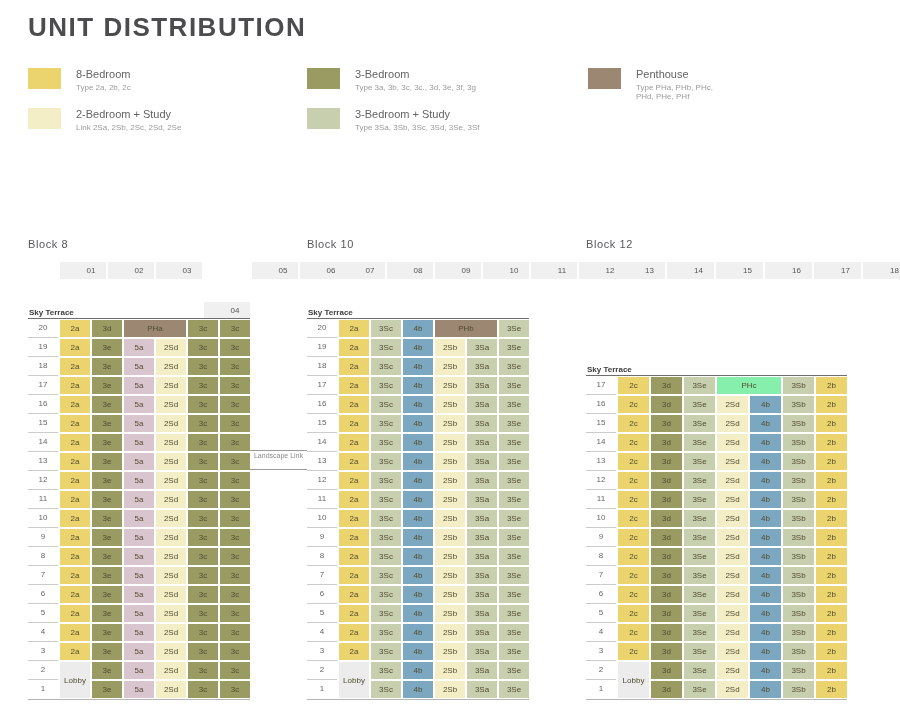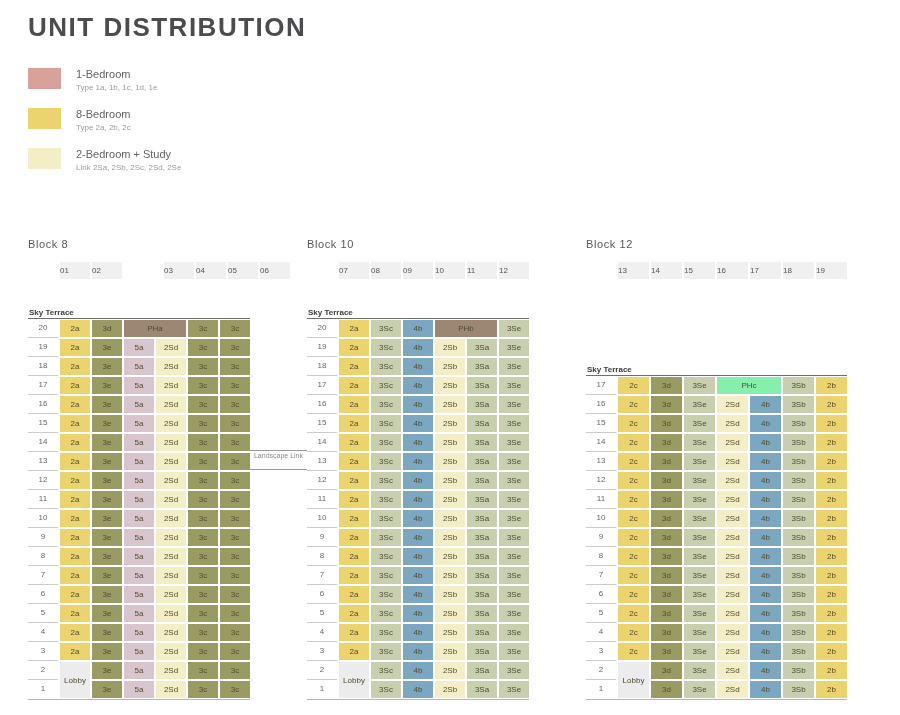--- a/index.html
+++ b/index.html
@@ -14,72 +14,88 @@
   .legend-item{display:flex;align-items:flex-start;margin-bottom:15px;min-height:25px;}
   .swatch{width:33px;height:21px;margin-right:15px;flex:0 0 33px;}
   .legend-name{font-size:11px;color:#636363;line-height:12px;}
   .legend-types{font-size:8px;color:#9b9b9b;margin-top:3px;line-height:9px;}
   .block{position:absolute;top:238px;}
   #block-0{left:28px;width:222px;}
   #block-1{left:307px;width:222px;}
   #block-2{left:586px;width:261px;}
   .block-title{font-size:11px;color:#57585a;letter-spacing:0.6px;}
   .unit-headers{position:absolute;top:24px;left:32px;display:flex;gap:2px;}
-  .unit-header{height:17px;background:#f0f0f0;color:#555;font-size:8px;text-align:left;
-    line-height:17px;}
+  .unit-header{height:17px;background:#f0f0f0;color:#555;font-size:8px;text-align:center;
+    line-height:17px;padding-left:16px;}
   .grid{position:absolute;left:0;border-top:1px solid #6e6e6e;border-bottom:1px solid #b5b5b5;}
   .sky{position:absolute;top:-11px;left:1px;font-size:8px;font-weight:700;color:#3c3c3c;}
   .floor-label{position:absolute;left:0;width:30px;height:19px;box-sizing:border-box;
     text-align:center;font-size:8px;color:#666;line-height:18px;border-bottom:1px solid #cccccc;}
   .floor-label.last{border-bottom:none;}
   .cell{position:absolute;font-size:8px;color:#514c30;text-align:center;
     display:flex;align-items:center;justify-content:center;}
   #landscape-link{position:absolute;left:250px;top:450px;width:57px;height:17px;
     border-top:1px solid #9a9a9a;border-bottom:1px solid #9a9a9a;background:#fff;
     font-size:7px;line-height:8px;color:#8a8a8a;text-align:center;padding-top:1px;}
 </style>
 </head>
 <body>
 
 <div id="page">
   <h1 id="title">UNIT DISTRIBUTION</h1>
 
   <div id="legend-col-0" class="legend-col">
       <div class="legend-item">
-        <span class="swatch" style="background: rgb(216, 162, 154);"></span>
-        <div>
-          <div class="legend-name">1-Bedroom</div>
-          <div class="legend-types">Type 1a, 1b, 1c, 1d, 1e</div>
-        </div>
-      </div>
-      <div class="legend-item">
         <span class="swatch" style="background: rgb(235, 211, 109);"></span>
         <div>
           <div class="legend-name">8-Bedroom</div>
           <div class="legend-types">Type 2a, 2b, 2c</div>
         </div>
       </div>
       <div class="legend-item">
         <span class="swatch" style="background: rgb(244, 238, 199);"></span>
         <div>
           <div class="legend-name">2-Bedroom + Study</div>
           <div class="legend-types">Link 2Sa, 2Sb, 2Sc, 2Sd, 2Se</div>
         </div>
       </div>
     </div>
+  <div id="legend-col-1" class="legend-col">
+      <div class="legend-item">
+        <span class="swatch" style="background: rgb(154, 155, 99);"></span>
+        <div>
+          <div class="legend-name">3-Bedroom</div>
+          <div class="legend-types">Type 3a, 3b, 3c, 3c., 3d, 3e, 3f, 3g</div>
+        </div>
+      </div>
+      <div class="legend-item">
+        <span class="swatch" style="background: rgb(200, 207, 174);"></span>
+        <div>
+          <div class="legend-name">3-Bedroom + Study</div>
+          <div class="legend-types">Type 3Sa, 3Sb, 3Sc, 3Sd, 3Se, 3Sf</div>
+        </div>
+      </div>
+    </div>
   <div id="legend-col-2" class="legend-col">
+      <div class="legend-item">
+        <span class="swatch" style="background: rgb(156, 135, 115);"></span>
+        <div>
+          <div class="legend-name">Penthouse</div>
+          <div class="legend-types">Type PHa, PHb, PHc, PHd, PHe, PHf</div>
+        </div>
+      </div>
     </div>
 
   <div id="block-0" class="block">
       <div class="block-title">Block 8</div>
       <div class="unit-headers">
         <div class="unit-header" style="width: 30px;">01</div>
         <div class="unit-header" style="width: 30px;">02</div>
-        <div class="unit-header" style="width: 30px; margin-left: 40px;">03</div>
-        <div class="unit-header" style="width: 30px;">04</div>
+        <div class="unit-header" style="width: 30px;">03</div>
+        <div class="unit-header" style="width: 30px; margin-top: 40px;">04</div>
         <div class="unit-header" style="width: 30px;">05</div>
         <div class="unit-header" style="width: 30px;">06</div>
       </div>
       <div class="grid" style="top: 80px; width: 222px; height: 380px;">
         <div class="sky">Sky Terrace</div>
         <div class="floor-label" style="top: 0px;">20</div>
         <div class="cell" style="left: 32px; top: 1px; width: 30px; height: 17px; background: rgb(235, 211, 109);">2a</div>
         <div class="cell" style="left: 64px; top: 1px; width: 30px; height: 17px; background: rgb(154, 155, 99);">3d</div>
         <div class="cell" style="left: 96px; top: 1px; width: 62px; height: 17px; background: rgb(156, 135, 115);">PHa</div>
         <div class="cell" style="left: 160px; top: 1px; width: 30px; height: 17px; background: rgb(154, 155, 99);">3c</div>

